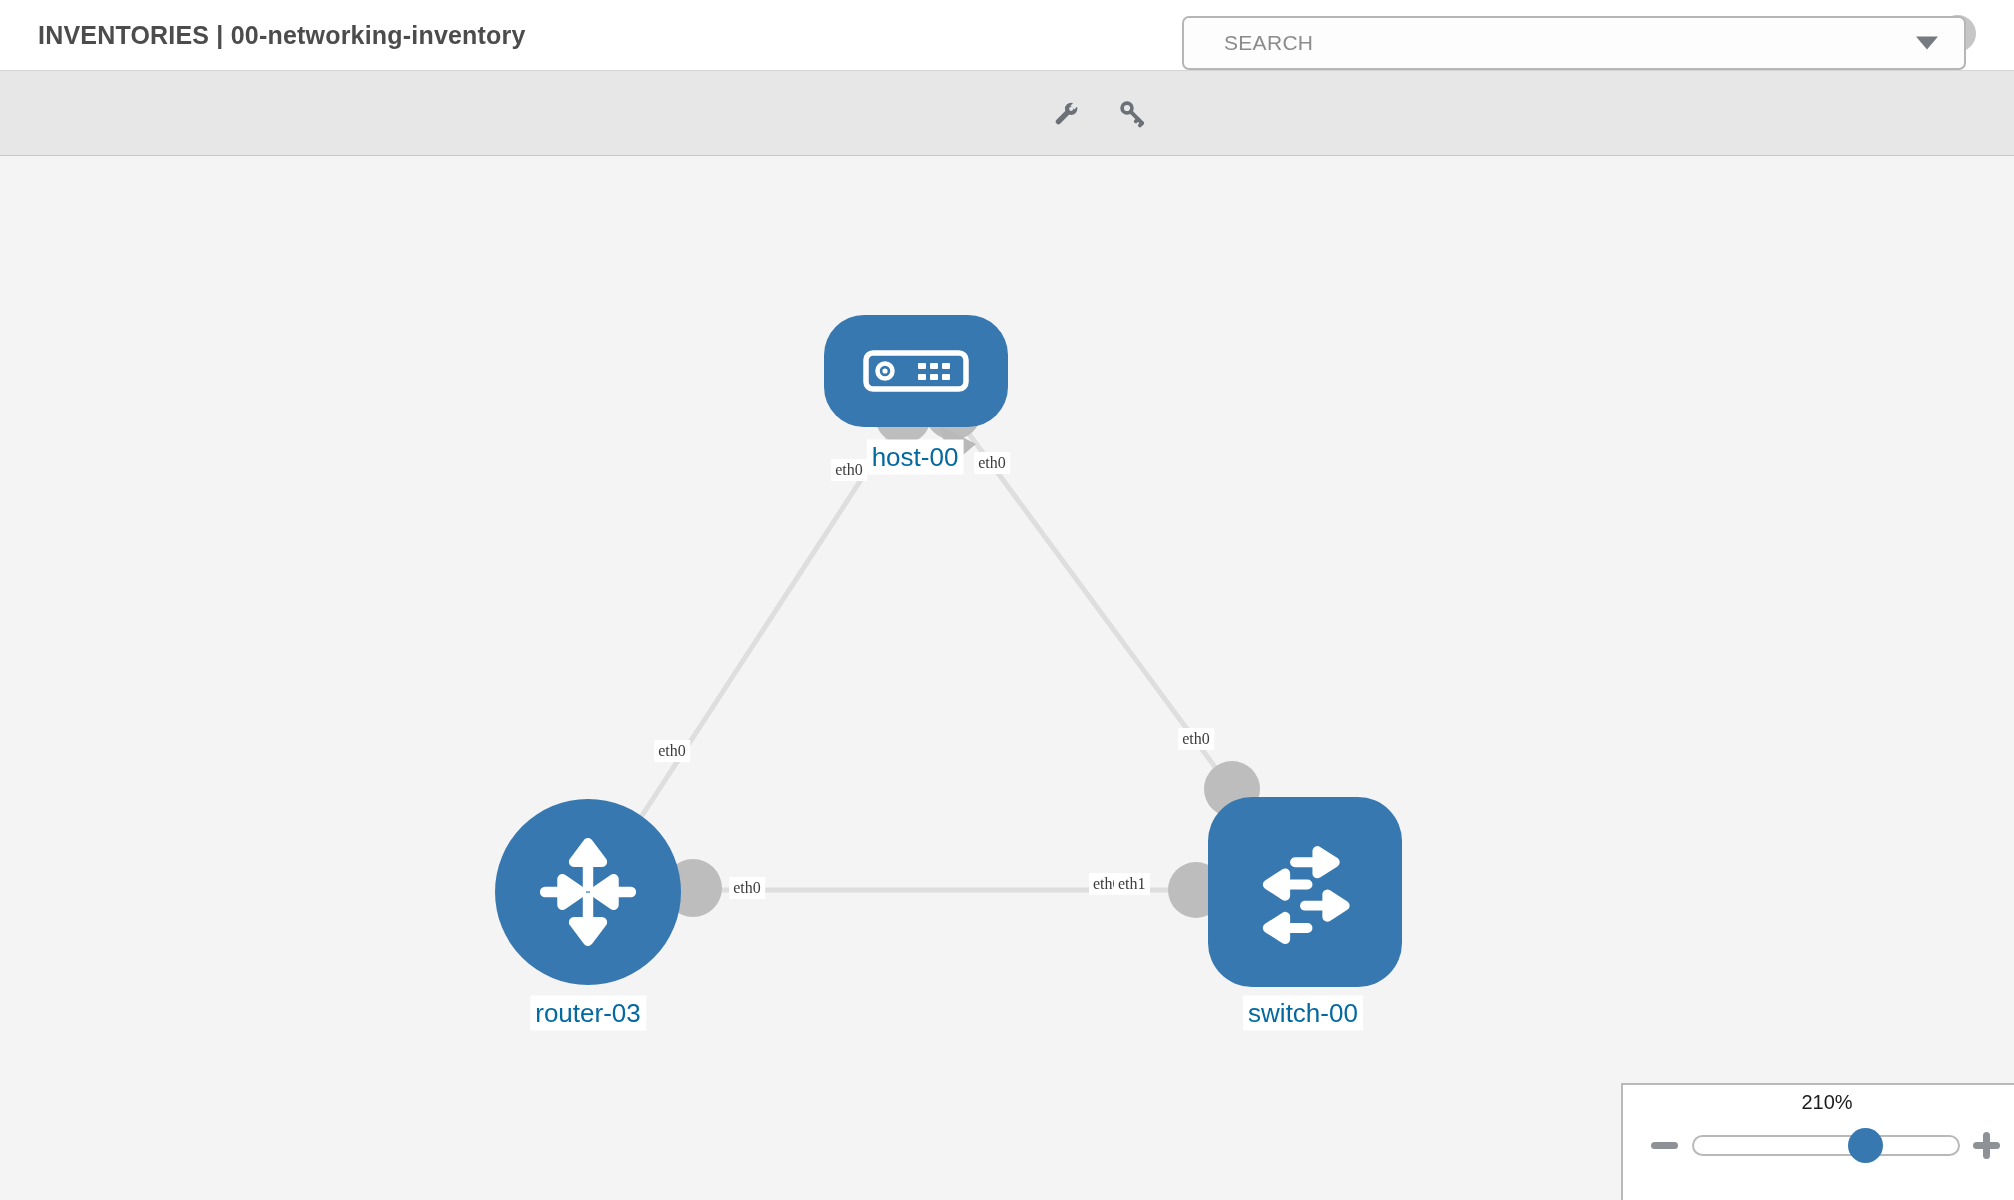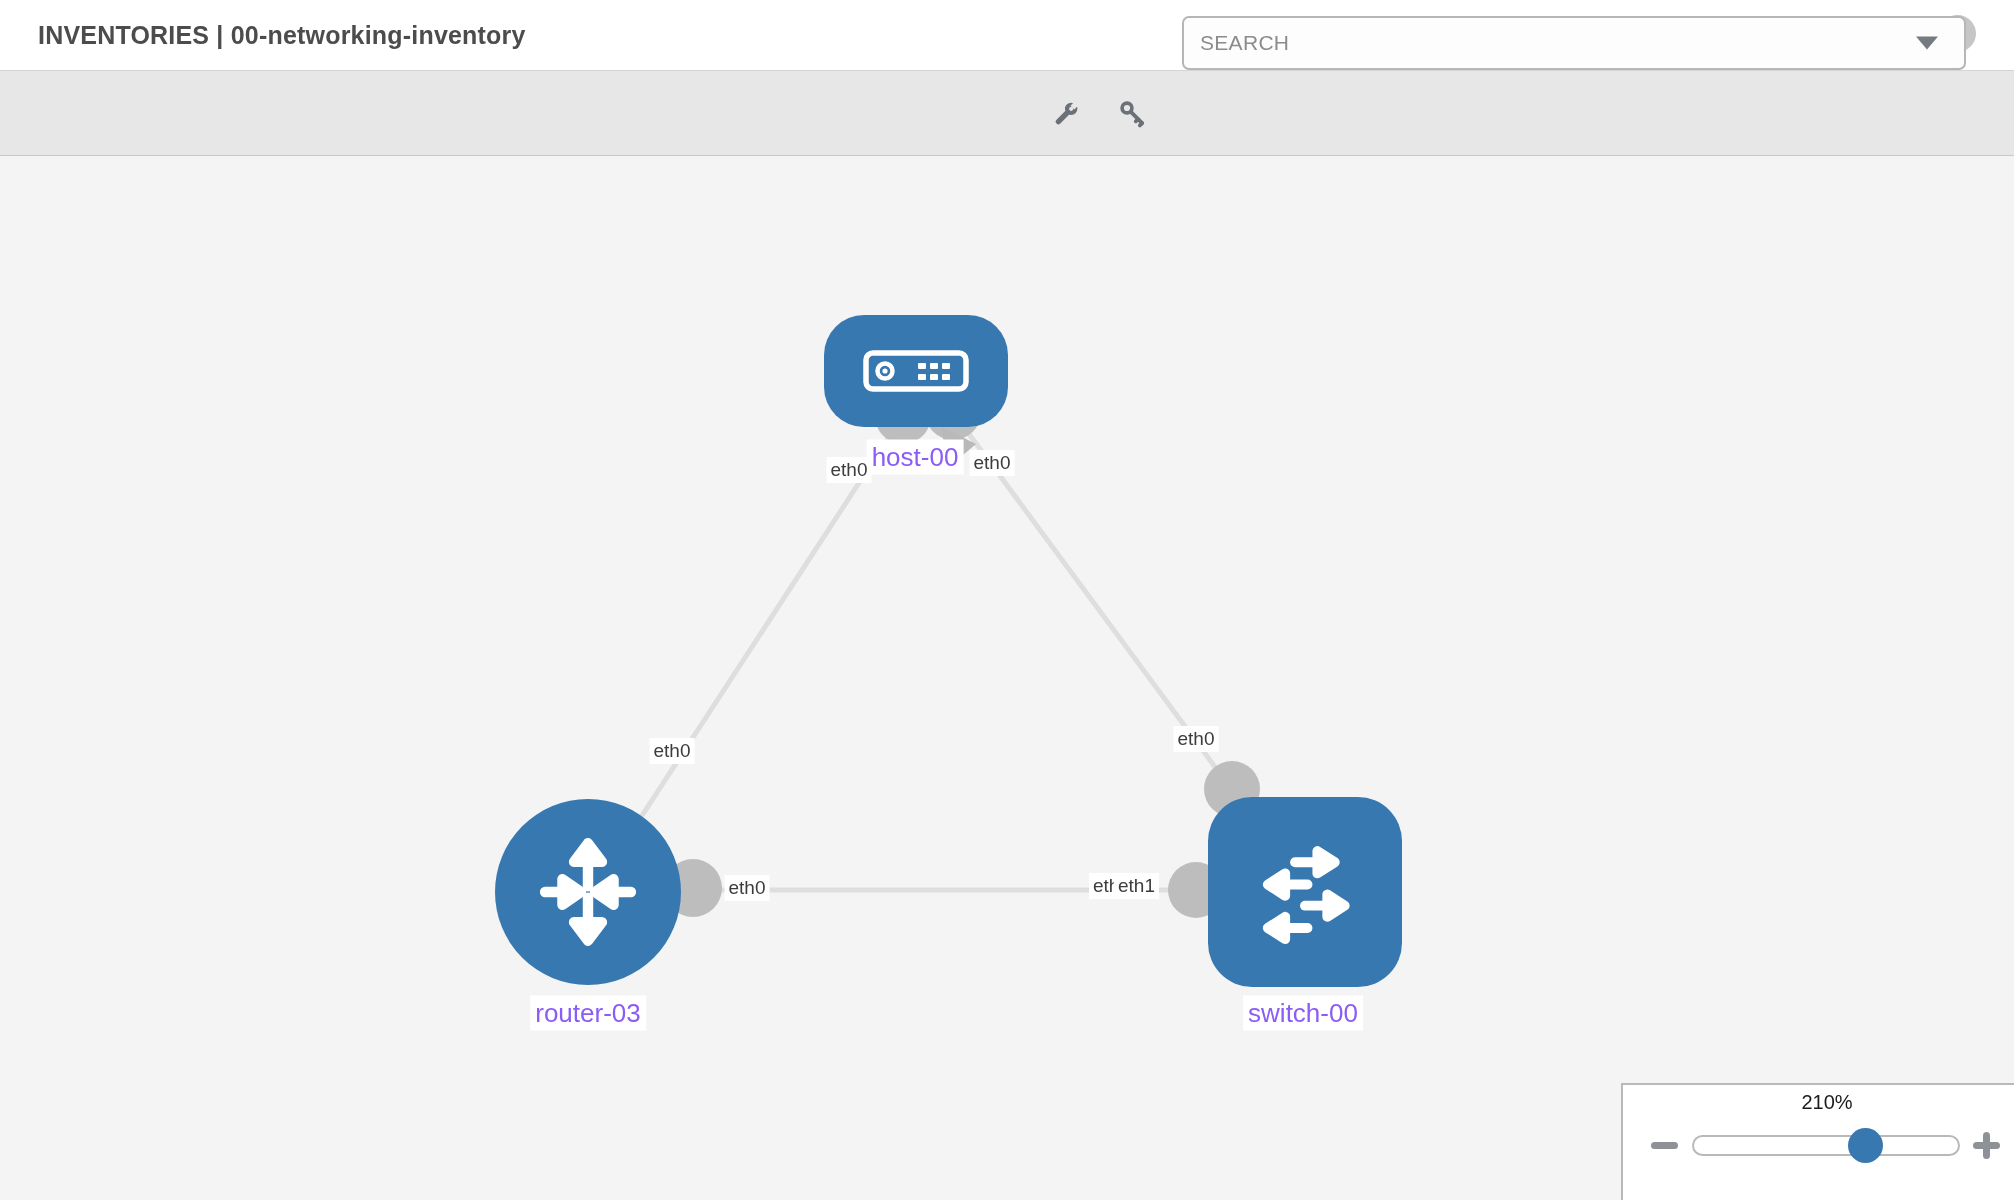--- a/index.html
+++ b/index.html
@@ -29,23 +29,23 @@
 
   
   .canvas{position:absolute;left:0;top:156px;width:2014px;height:1044px;background:#f4f4f4;}
   .edges{position:absolute;left:0;top:156px;width:2014px;height:1044px;}
 
   .node{position:absolute;background:#3878b0;display:flex;align-items:center;justify-content:center;cursor:pointer;}
   .node-host{left:824px;top:315px;width:184px;height:112px;border-radius:40px;}
   .node-router{left:495px;top:799px;width:186px;height:186px;border-radius:50%;}
   .node-switch{left:1208px;top:797px;width:194px;height:190px;border-radius:44px;}
 
-  .chip{position:absolute;background:#fff;white-space:nowrap;padding:2px 5px;color:#8b5cf6;}
+  .chip{position:absolute;background:#fff;white-space:nowrap;padding:2px 5px;color:#0369a1;}
   .node-label{font-size:26px;transform:translate(-50%,-50%);}
-  .if-label{font-size:19px;color:#3c3c3c;padding:2px 4px;}
+  .if-label{font-size:16px;color:#3c3c3c;padding:2px 4px;font-family:Liberation Serif, serif;}
   .if-center{transform:translate(-50%,-50%);}
 
   
   .zoom-panel{position:absolute;left:1621px;top:1083px;width:400px;height:130px;background:#fff;
               border:2px solid #b9b9b9;box-sizing:border-box;}
   .zoom-level{position:absolute;left:204px;top:6px;transform:translateX(-50%);
               font-size:20px;color:#1b1b1b;}
   .zoom-minus{position:absolute;left:28px;top:57px;width:27px;height:7px;border-radius:4px;
               background:#8e9196;cursor:pointer;}
   .zoom-track{position:absolute;left:69px;top:50px;width:268px;height:21px;border-radius:11px;
@@ -83,21 +83,21 @@
 
   <svg class="tool-icon" style="left:1118px;" viewBox="0 0 28 28">
     <circle cx="8.4" cy="8.4" r="4.6" fill="none" stroke="#6c7077" stroke-width="3.4"></circle>
     <g stroke="#6c7077" stroke-width="3.6" stroke-linecap="round">
       <line x1="11.8" y1="11.8" x2="22.5" y2="22.5"></line>
       <line x1="18.7" y1="18.7" x2="16.6" y2="20.8"></line>
       <line x1="22.5" y1="22.5" x2="20.4" y2="24.6"></line>
     </g>
   </svg>
 
-  <div class="select-box" style="left:1182px;width:784px;">
+  <div class="select-box" style="left:1182px;width:784px;padding-left:24px;">
     <span class="select-label" style="margin-left:16px;">SEARCH</span>
     <span class="caret"></span>
   </div>
 
   <div class="canvas"></div>
 
   <svg class="edges" viewBox="0 156 2014 1044">
     <g stroke="#dedede" stroke-width="5">
       <line x1="600" y1="880" x2="900" y2="420"></line>
       <line x1="955" y1="415" x2="1232" y2="790"></line>

